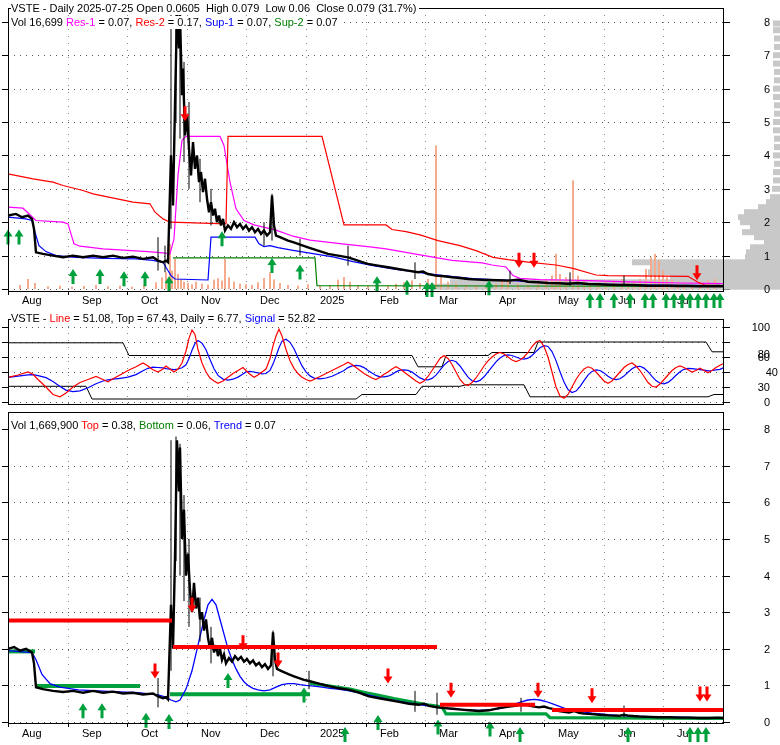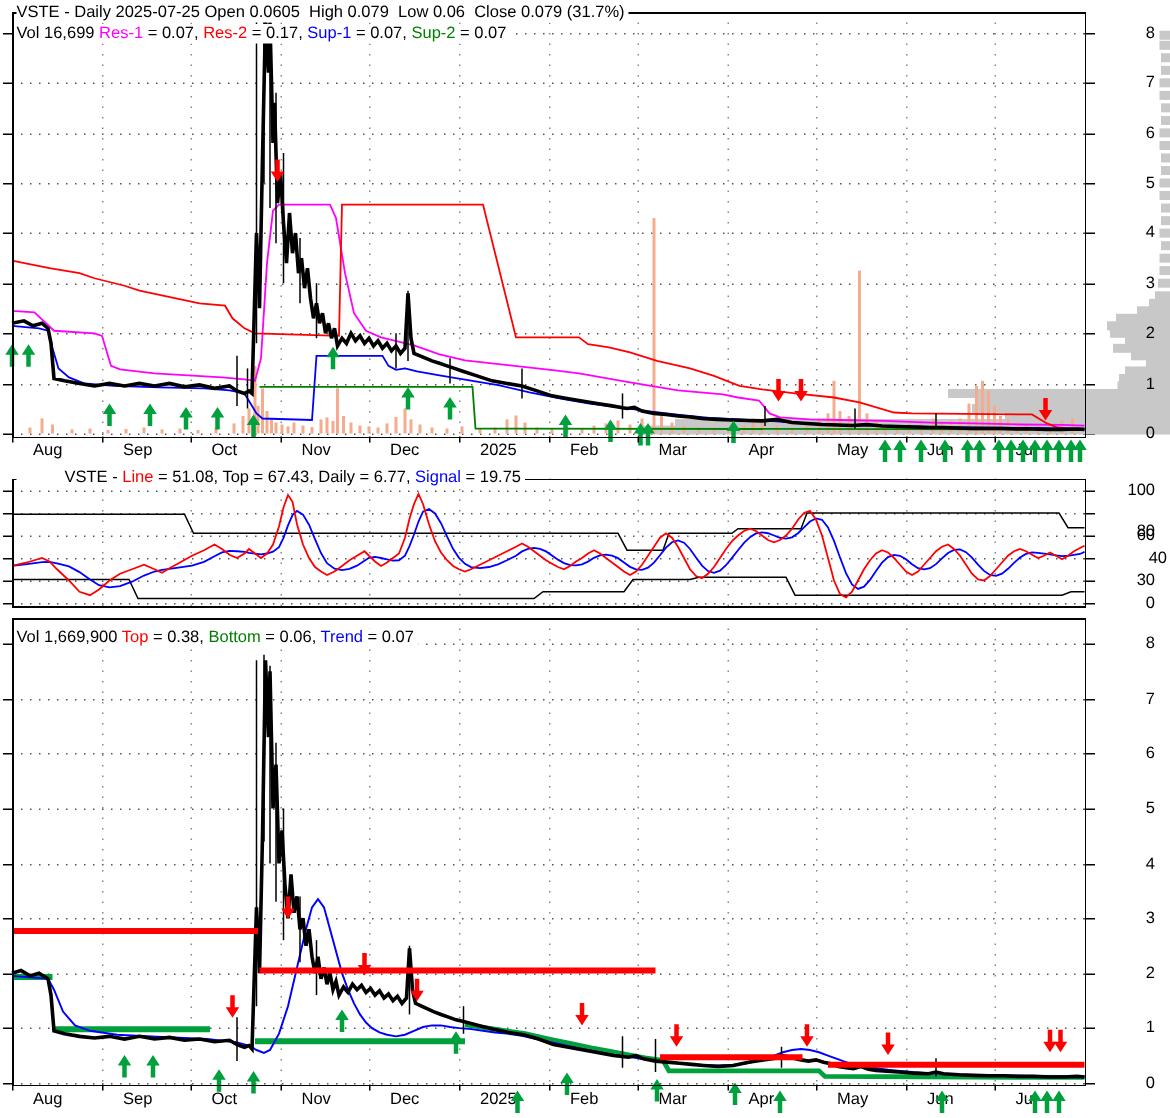--- a/index.html
+++ b/index.html
@@ -425,21 +425,21 @@
         <line x1="425.5" y1="723" x2="425.5" y2="727" stroke="#000" stroke-width="1"></line>
         <line x1="485.5" y1="723" x2="485.5" y2="727" stroke="#000" stroke-width="1"></line>
         <line x1="544.5" y1="723" x2="544.5" y2="727" stroke="#000" stroke-width="1"></line>
         <line x1="604.5" y1="723" x2="604.5" y2="727" stroke="#000" stroke-width="1"></line>
         <line x1="663.5" y1="723" x2="663.5" y2="727" stroke="#000" stroke-width="1"></line>
       </g>
     </svg>
 
   <div class="hdr" id="hdr-top-1" style="left:11px;top:2px;"><span style="color: rgb(0, 0, 0);">VSTE - Daily 2025-07-25 Open 0.0605  High 0.079  Low 0.06  Close 0.079 (31.7%)</span></div>
   <div class="hdr" id="hdr-top-2" style="left:11px;top:16px;"><span style="color: rgb(0, 0, 0);">Vol 16,699 </span><span style="color: rgb(255, 0, 255);">Res-1</span><span style="color: rgb(0, 0, 0);"> = 0.07, </span><span style="color: rgb(255, 0, 0);">Res-2</span><span style="color: rgb(0, 0, 0);"> = 0.17, </span><span style="color: rgb(0, 0, 255);">Sup-1</span><span style="color: rgb(0, 0, 0);"> = 0.07, </span><span style="color: rgb(0, 128, 0);">Sup-2</span><span style="color: rgb(0, 0, 0);"> = 0.07</span></div>
-  <div class="hdr" id="hdr-mid-1" style="left:11px;top:312px;"><span style="color: rgb(0, 0, 0); margin-left: 32px;">VSTE - </span><span style="color: rgb(255, 0, 0);">Line</span><span style="color: rgb(0, 0, 0);"> = 51.08, Top = 67.43, Daily = 6.77, </span><span style="color: rgb(0, 0, 255);">Signal</span><span style="color: rgb(0, 0, 0);"> = 19.75</span></div>
+  <div class="hdr" id="hdr-mid-1" style="left:11px;top:312px;"><span style="color: rgb(0, 0, 0);">VSTE - </span><span style="color: rgb(255, 0, 0);">Line</span><span style="color: rgb(0, 0, 0);"> = 51.08, Top = 67.43, Daily = 6.77, </span><span style="color: rgb(0, 0, 255);">Signal</span><span style="color: rgb(0, 0, 0);"> = 52.82</span></div>
   <div class="hdr" id="hdr-bot-2" style="left:11px;top:419px;"><span style="color: rgb(0, 0, 0);">Vol 1,669,900 </span><span style="color: rgb(255, 0, 0);">Top</span><span style="color: rgb(0, 0, 0);"> = 0.38, </span><span style="color: rgb(0, 128, 0);">Bottom</span><span style="color: rgb(0, 0, 0);"> = 0.06, </span><span style="color: rgb(0, 0, 255);">Trend</span><span style="color: rgb(0, 0, 0);"> = 0.07</span></div>
 
   <div id="labels">
       <div class="ylab" style="left: 730px; top: 283px;">0</div>
       <div class="ylab" style="left: 730px; top: 250px;">1</div>
       <div class="ylab" style="left: 730px; top: 216px;">2</div>
       <div class="ylab" style="left: 730px; top: 183px;">3</div>
       <div class="ylab" style="left: 730px; top: 149px;">4</div>
       <div class="ylab" style="left: 730px; top: 116px;">5</div>
       <div class="ylab" style="left: 730px; top: 83px;">6</div>

